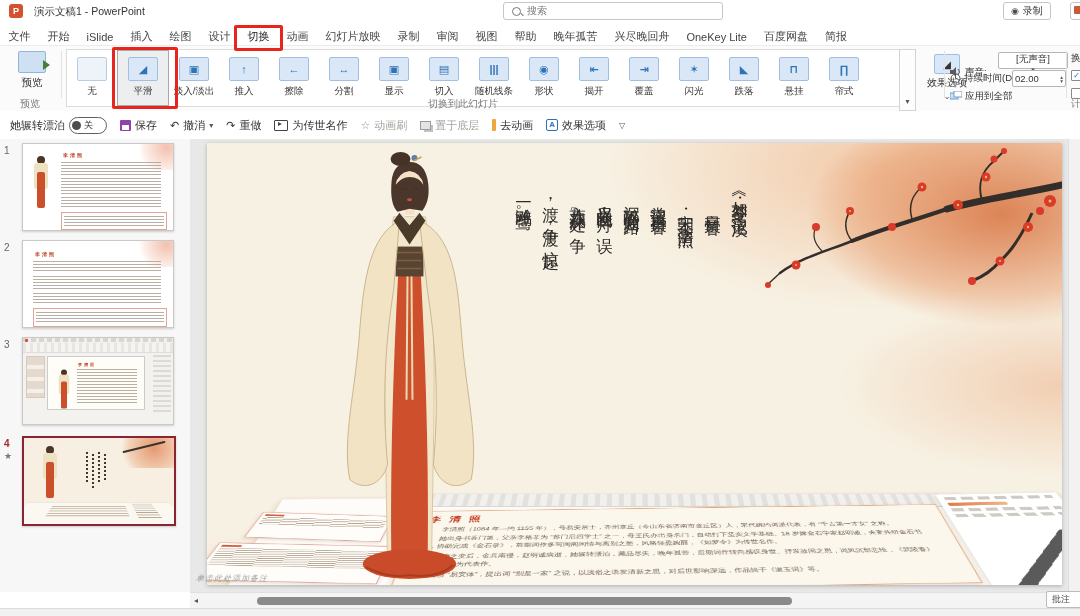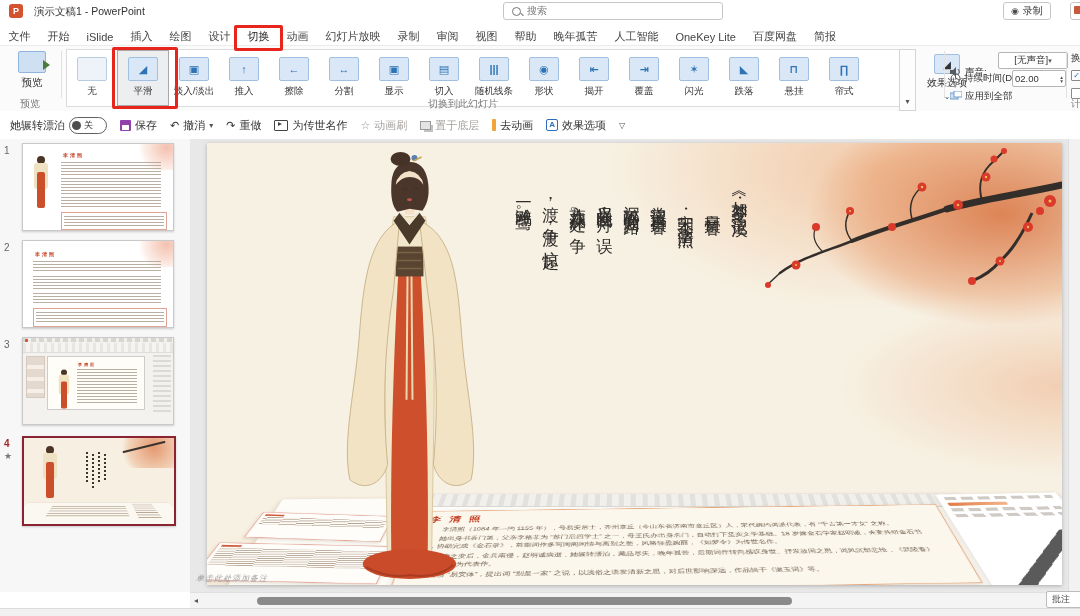--- a/index.html
+++ b/index.html
@@ -42,21 +42,21 @@
   .t-item.sel{background:#eceef0;border:1px solid #a8a8a8;padding-top:6px;}
   .redbox-morph{position:absolute;left:-6px;top:-4px;width:60px;height:56px;border:3px solid #e8251d;border-radius:2px;z-index:9;pointer-events:none;}
   .gscroll{position:absolute;left:899px;top:3px;width:15px;height:56px;border:1px solid #d4d4d4;background:#fdfdfd;
     display:flex;flex-direction:column;align-items:center;justify-content:flex-end;padding-bottom:4px;font-size:8px;color:#555;}
   .fxbtn{position:absolute;left:920px;top:3px;width:54px;height:56px;display:flex;flex-direction:column;align-items:center;gap:2px;padding-top:5px;}
   .fx-ico{width:24px;height:18px;background:#d9e7f7;border:1px solid #9fc0e0;border-radius:2px;display:flex;align-items:center;justify-content:center;color:#2e74b5;font-size:10px;font-weight:bold;}
   .fxbtn span{font-size:10px;color:#333;}
   .fxbtn .chev{font-size:8px;color:#555;}
   .sndrow{position:absolute;left:950px;height:16px;display:flex;align-items:center;gap:3px;font-size:9.5px;color:#333;white-space:nowrap;}
   .combo{position:absolute;left:998px;top:6px;width:62px;height:15px;border:1px solid #b5b5b5;background:#fff;border-radius:2px;
-    font-size:9.5px;color:#333;display:flex;align-items:center;justify-content:center;padding:0 3px;}
+    font-size:9.5px;color:#333;display:flex;align-items:center;justify-content:space-between;padding:0 3px;flex-direction:column;}
   .spin{position:absolute;left:1012px;top:24px;width:48px;height:15px;border:1px solid #b5b5b5;background:#fff;border-radius:2px;
     font-size:9.5px;color:#333;display:flex;align-items:center;justify-content:space-between;padding:0 2px;}
   .spin .arrows{display:flex;flex-direction:column;font-size:5.5px;line-height:4px;color:#555;}
   .cutcol{position:absolute;left:1071px;top:0;width:9px;height:66px;overflow:hidden;font-size:9.5px;color:#333;}
   .ck{position:absolute;left:0;width:9px;height:9px;border:1px solid #8a8a8a;background:#fff;border-radius:1px;font-size:8px;line-height:9px;color:#1a66c9;text-align:center;}
   
   .qat{position:absolute;left:0;top:111px;width:1080px;height:28px;background:#fff;border-bottom:1px solid #e0e0e0;
     display:flex;align-items:center;gap:13px;padding-left:10px;font-size:11px;color:#333;}
   .qat .grp{display:flex;align-items:center;gap:4px;white-space:nowrap;}
   .toggle{width:34px;height:15px;border:1.4px solid #5f5f5f;border-radius:9px;display:flex;align-items:center;gap:3px;padding-left:2px;font-size:9px;color:#333;}
@@ -172,21 +172,21 @@
     <span class="underline"></span>
     <span class="redbox-tab"></span>
   </span>
   <span class="mtab">动画</span>
   <span class="mtab">幻灯片放映</span>
   <span class="mtab">录制</span>
   <span class="mtab">审阅</span>
   <span class="mtab">视图</span>
   <span class="mtab">帮助</span>
   <span class="mtab">晚年孤苦</span>
-  <span class="mtab">人工智能</span>
+  <span class="mtab">兴尽晚回舟</span>
   <span class="mtab">OneKey Lite</span>
   <span class="mtab">百度网盘</span>
   <span class="mtab">简报</span>
 </div>
 
 <div class="ribbon">
   <div class="prevbtn">
     <span class="prev-ico"></span>
     <span>预览</span>
   </div>

